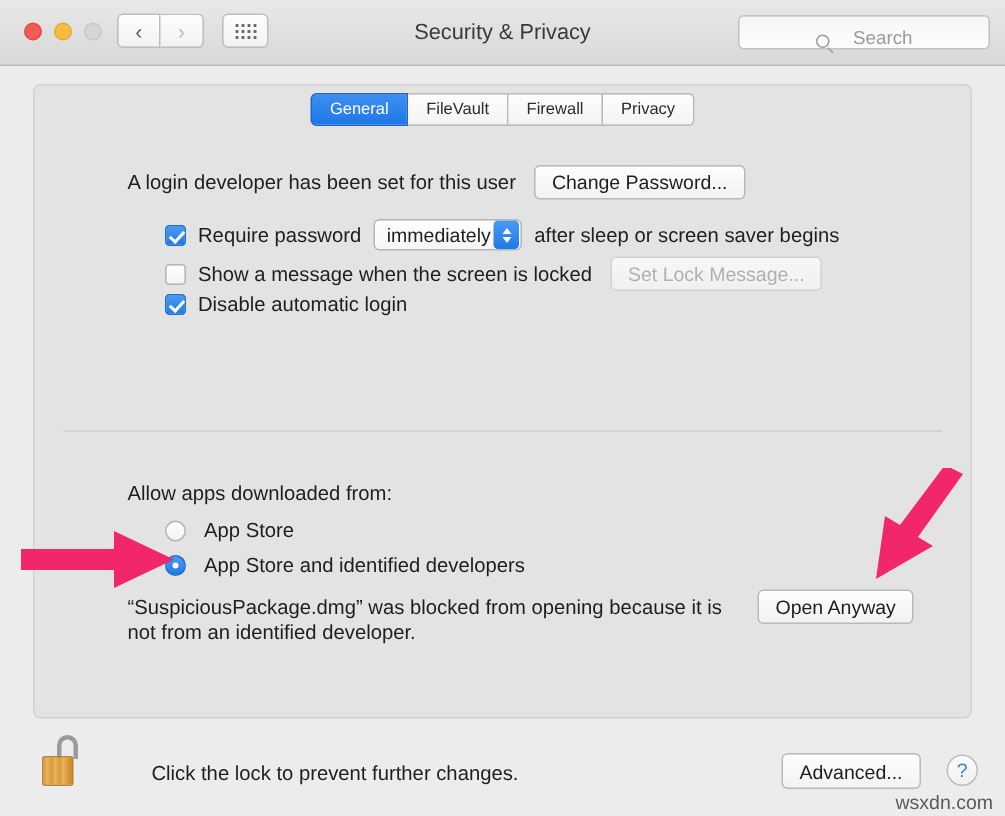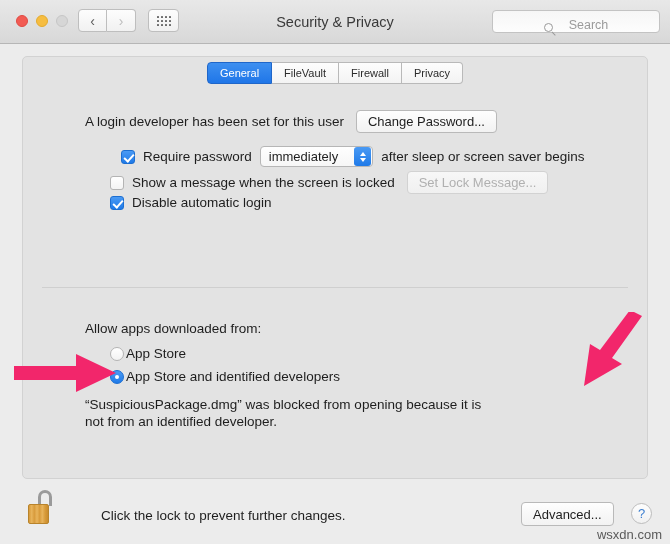--- a/index.html
+++ b/index.html
@@ -195,21 +195,21 @@
   .popup {
     display: inline-flex; align-items: center;
     height: 21px;
     background: linear-gradient(to bottom, #ffffff, #f6f6f6);
     border: 1px solid #b6b6b6;
     border-radius: 4px;
     padding-left: 8px;
     font-size: 13px;
     color: #1e1e1e;
   }
-  .popup .lbl { padding-right: 16px; }
+  .popup .lbl { padding-right: 2px; }
   .popup .stepper {
     width: 17px; height: 19px;
     margin: 0 1px 0 0;
     background: linear-gradient(to bottom, #4a9af4, #1f7ae8);
     border-radius: 3px;
     display: flex; flex-direction: column;
     align-items: center; justify-content: center;
     gap: 2px;
   }
   .popup .stepper .up, .popup .stepper .dn {
@@ -226,21 +226,21 @@
     left: 42px; top: 287px;
     width: 586px; height: 1px;
     background: #cfcfcf;
   }
 
   
   .allow-title { position: absolute; left: 85px; top: 321px; }
 
   .radio-row {
     position: absolute;
-    display: flex; align-items: center; gap: 2px;
+    display: flex; align-items: center; gap: 12px;
   }
   .radio {
     width: 14px; height: 14px;
     border-radius: 50%;
     border: 1px solid #b4b4b4;
     background: linear-gradient(to bottom, #ffffff, #f2f2f2);
     position: relative;
     flex: none;
   }
   .radio.on {
@@ -379,21 +379,21 @@
     <div class="tab">Privacy</div>
   </div>
 
   <div class="content">
 
     <div class="pw-row">
       <span class="row-text">A login developer has been set for this user</span>
       <button class="btn">Change Password...</button>
     </div>
 
-    <div class="cb-row" style="left:110px; top:146px;margin-left:11px;">
+    <div class="cb-row" style="left:110px; top:146px;">
       <span class="cb on"></span>
       <span class="row-text">Require password</span>
       <span class="popup">
         <span class="lbl">immediately</span>
         <span class="stepper">
           <span class="up"></span>
             <span class="dn"></span>
         </span>
       </span>
       <span class="row-text">after sleep or screen saver begins</span>
@@ -419,20 +419,21 @@
       <span class="row-text">App Store</span>
     </div>
 
     <div class="radio-row" style="left:110px; top:369px;">
       <span class="radio on"></span>
       <span class="row-text">App Store and identified developers</span>
     </div>
 
     <div class="blocked-msg">“SuspiciousPackage.dmg” was blocked from opening because it is not from an identified developer.</div>
 
+    <button class="btn open-anyway">Open Anyway</button>
 
     <div class="lock">
       <span class="shackle"></span>
       <span class="body"></span>
     </div>
     <div class="row-text lock-text">Click the lock to prevent further changes.</div>
 
     <button class="btn advanced">Advanced...</button>
 
     <div class="helpbtn">?</div>

